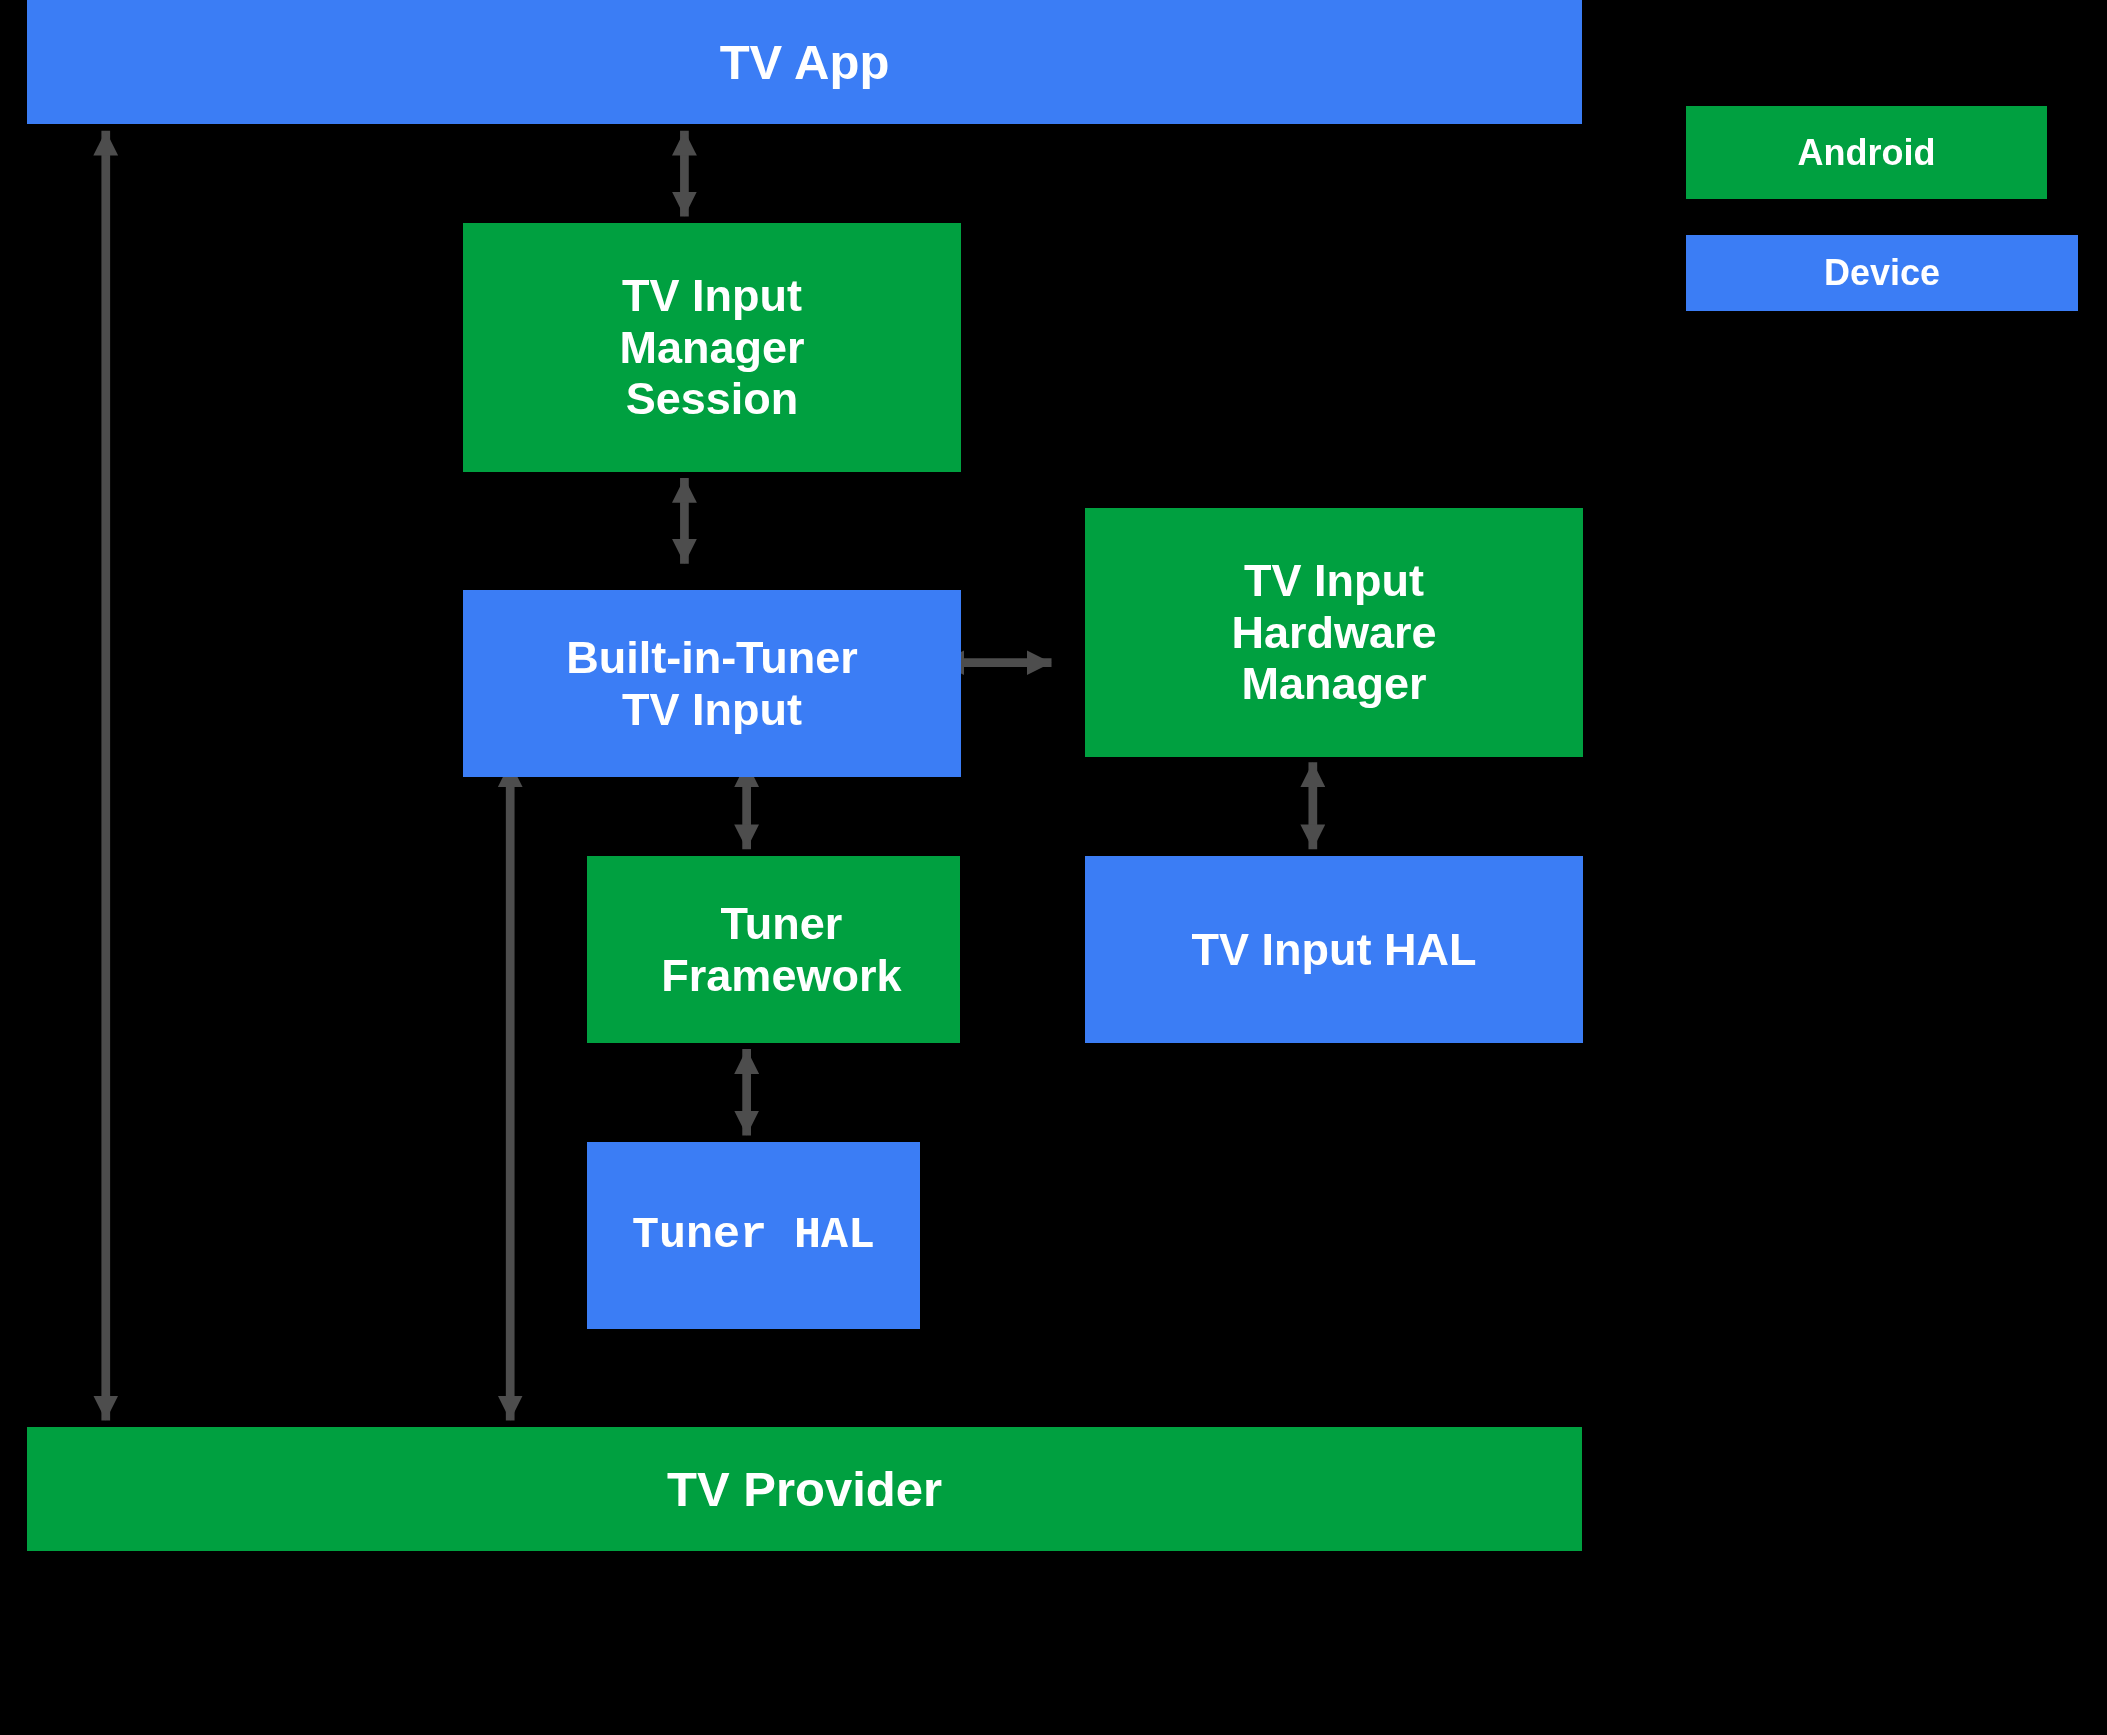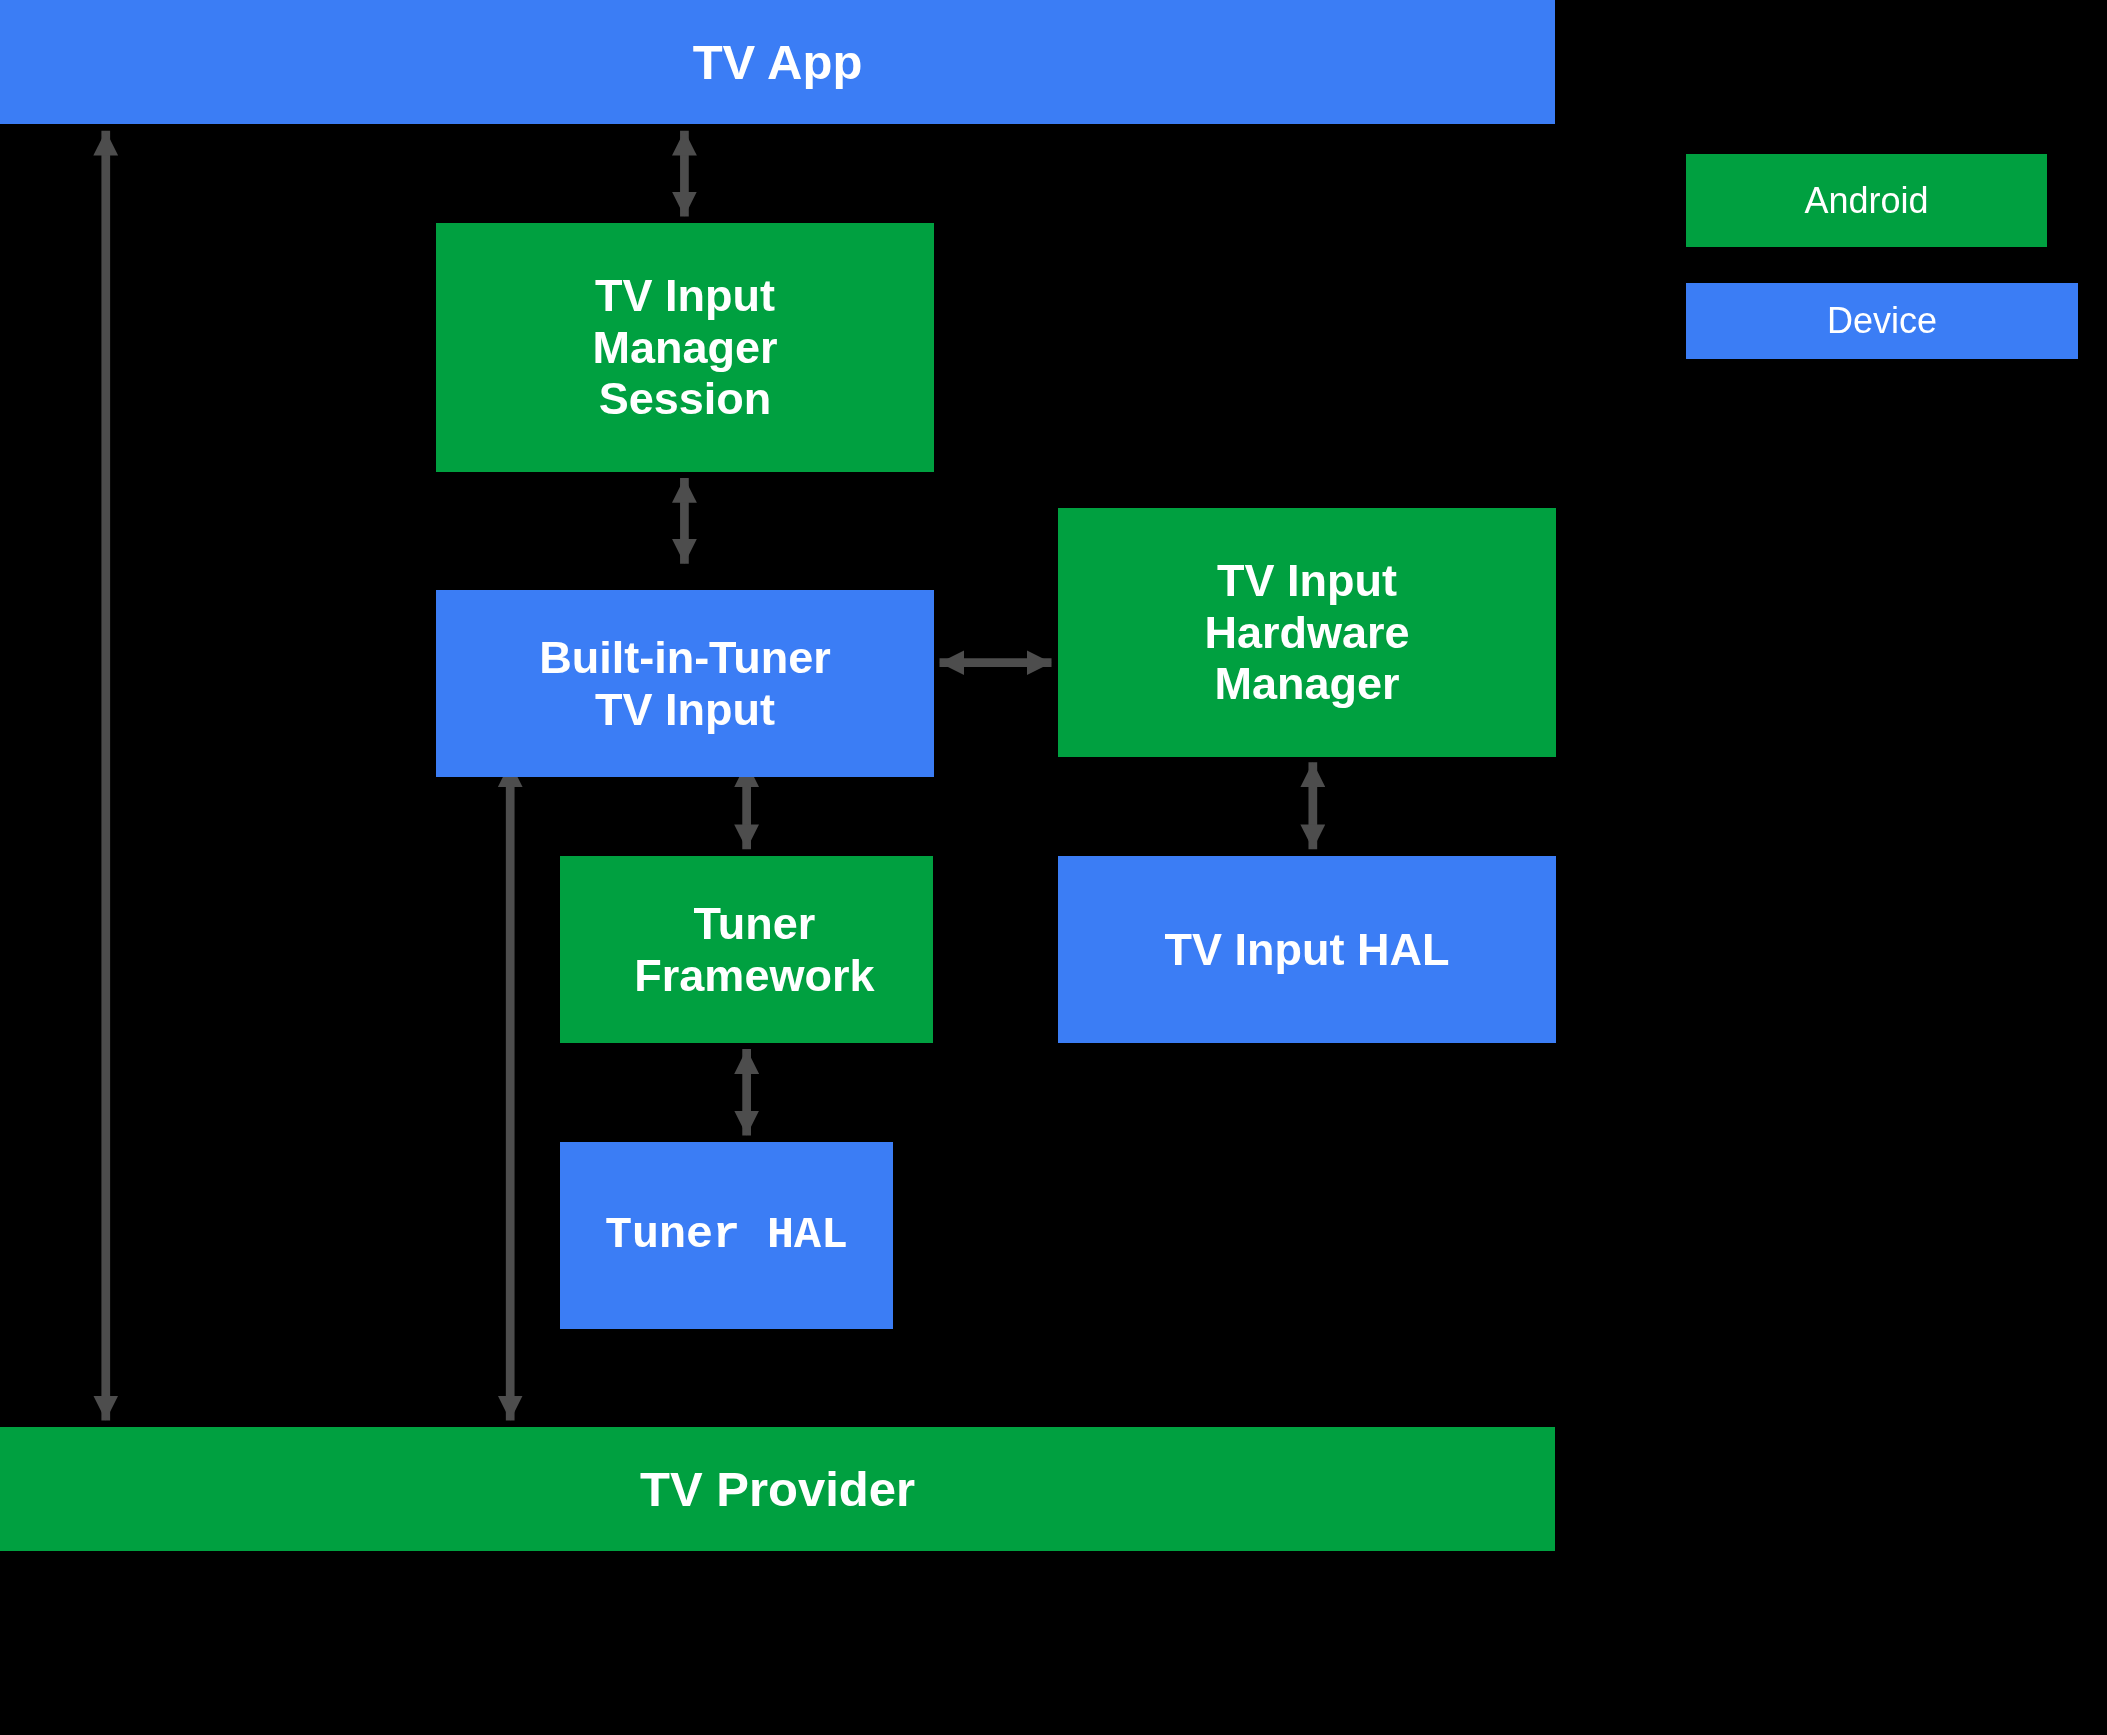--- a/index.html
+++ b/index.html
@@ -23,33 +23,33 @@
     display: flex;
     align-items: center;
     justify-content: center;
     text-align: center;
     color: #FFFFFF;
     font-weight: bold;
     line-height: 1.15;
     box-sizing: border-box;
     padding: 2.5px 6.2px;
     white-space: pre-line;
+    margin-left: 27px;
   }
   .green { background: #00A040; }
   .blue  { background: #3B7DF5; }
 
   .legend-box {
     position: absolute;
     display: flex;
     align-items: center;
     justify-content: center;
     color: #FFFFFF;
-    font-weight: normal;
+    font-weight: bold;
     box-sizing: border-box;
-    margin-top: 48px;
   }
 
   .arrow-layer {
     position: absolute;
     left: 0;
     top: 0;
     width: 2108px;
     height: 1736px;
     pointer-events: none;
   }

